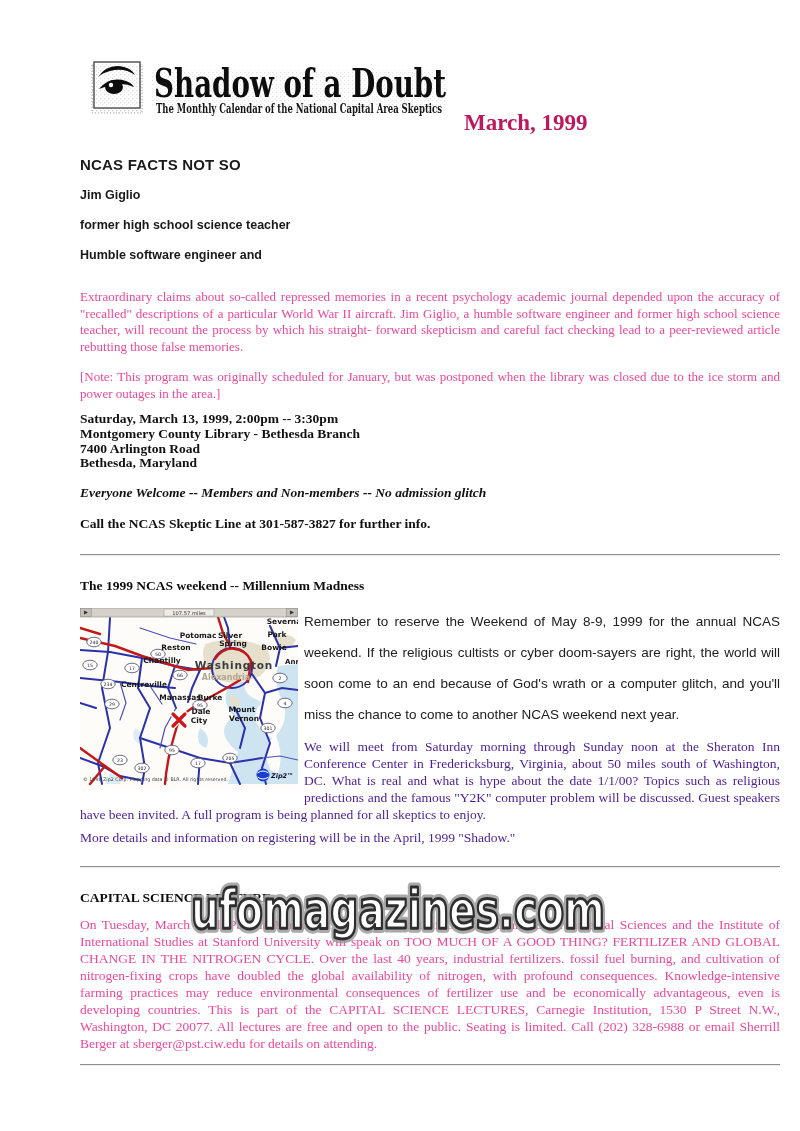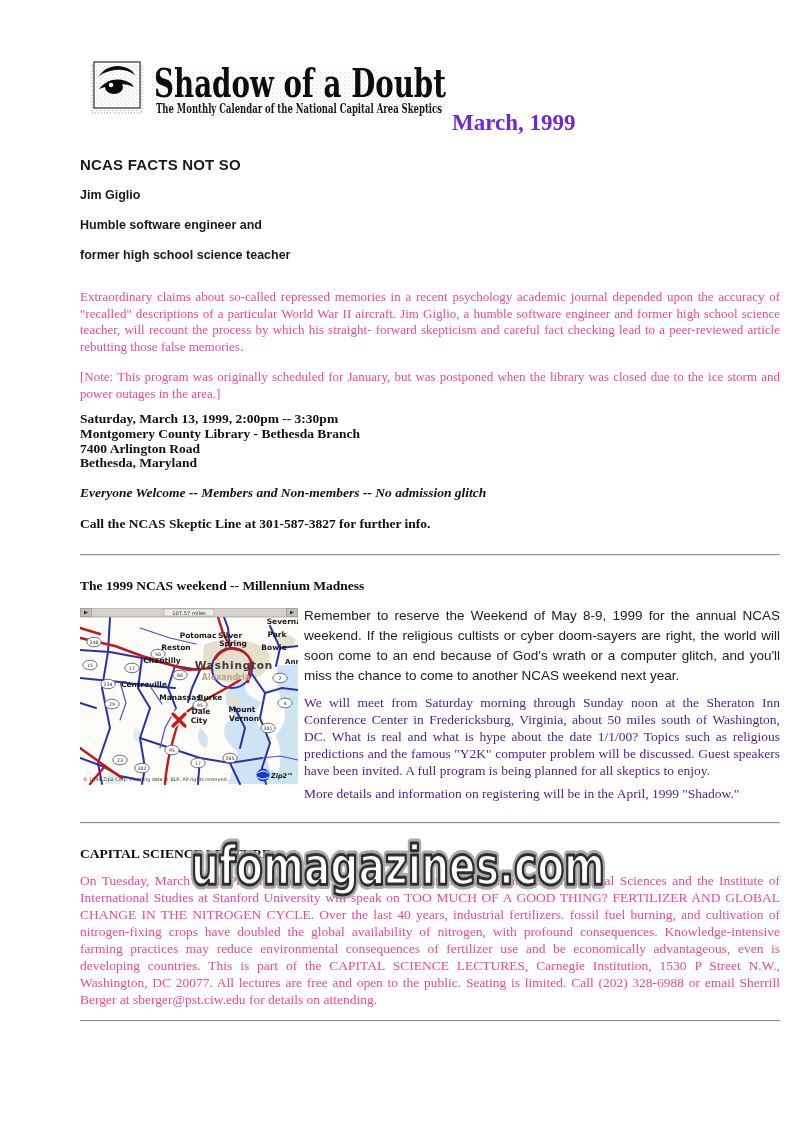--- a/index.html
+++ b/index.html
@@ -8,22 +8,22 @@
     position:relative; width:800px; height:1131px; background:#fff;
     font-family:"Liberation Serif", serif; color:#111; overflow:hidden;
   }
   .content { padding:0 20px 0 80px; }
 
   
   .header { position:relative; height:150px; }
   .eye-box { position:absolute; left:8px; top:58px; }
   .logo-text { position:absolute; left:68px; top:56px; }
   .issue-date {
-    position:absolute; left:372px; top:110px;
-    font-family:"Liberation Serif", serif; font-weight:bold; font-size:23px; color:#6d28d9;
+    position:absolute; left:384px; top:110px;
+    font-family:"Liberation Serif", serif; font-weight:bold; font-size:23px; color:#be185d;
   }
 
   
   .sec-title-sans {
     font-family:"Liberation Sans", sans-serif; font-weight:bold;
     font-size:15px; color:#1a1a1a; margin-top:6px; letter-spacing:0.2px;
   }
   .byline {
     font-family:"Liberation Sans", sans-serif; font-weight:bold;
     font-size:12.5px; color:#1a1a1a; margin-top:15px; line-height:15px;
@@ -43,21 +43,21 @@
   }
 
   
   .sec-title-serif {
     font-family:"Liberation Serif", serif; font-weight:bold; font-size:13.5px;
     color:#0d0d0d; margin-top:22px;
   }
   .weekend-body { margin-top:12px; overflow:hidden; }
   .map-figure { float:left; width:218px; height:182px; margin:2px 6px 2px 0; }
   .para-sans {
-    font-family:"Liberation Sans", sans-serif; font-size:13.5px; line-height:20px;
+    font-family:"Liberation Sans", sans-serif; font-size:13.5px; line-height:31px;
     text-align:justify; color:#202020;
   }
   .para-serif {
     font-size:13.5px; line-height:17px; text-align:justify; color:#4c1d95;
   }
   .mt8 { margin-top:8px; } .mt6 { margin-top:6px; }
 
   
   .lecture { position:relative; }
   .lecture-para { margin-top:10px; font-size:13.5px; line-height:17px; }
@@ -99,22 +99,22 @@
           <text x="6" y="41" font-family="DejaVu Serif, serif" font-weight="bold" font-size="40" fill="#0d0d0d" textLength="292" lengthAdjust="spacingAndGlyphs">Shadow of a Doubt</text>
           <text x="8" y="57" font-family="DejaVu Serif, serif" font-weight="bold" font-size="12.5" fill="#161616" textLength="286" lengthAdjust="spacingAndGlyphs">The Monthly Calendar of the National Capital Area Skeptics</text>
         </svg>
       </div>
 
       <div class="issue-date">March, 1999</div>
     </div>
 
     <div class="sec-title-sans">NCAS FACTS NOT SO</div>
     <div class="byline">Jim Giglio</div>
+    <div class="byline">former high school science teacher</div>
     <div class="byline">Humble software engineer and</div>
-    <div class="byline">former high school science teacher</div>
 
     <p class="para para-main">Extraordinary claims about so-called repressed memories in a recent psychology academic journal depended upon the accuracy of "recalled" descriptions of a particular World War II aircraft. Jim Giglio, a humble software engineer and former high school science teacher, will recount the process by which his straight- forward skepticism and careful fact checking lead to a peer-reviewed article rebutting those false memories.</p>
     <p class="para para-note">[Note: This program was originally scheduled for January, but was postponed when the library was closed due to the ice storm and power outages in the area.]</p>
 
     <div class="event-block">
       <div>Saturday, March 13, 1999, 2:00pm -- 3:30pm</div>
       <div>Montgomery County Library - Bethesda Branch</div>
       <div>7400 Arlington Road</div>
       <div>Bethesda, Maryland</div>
     </div>

